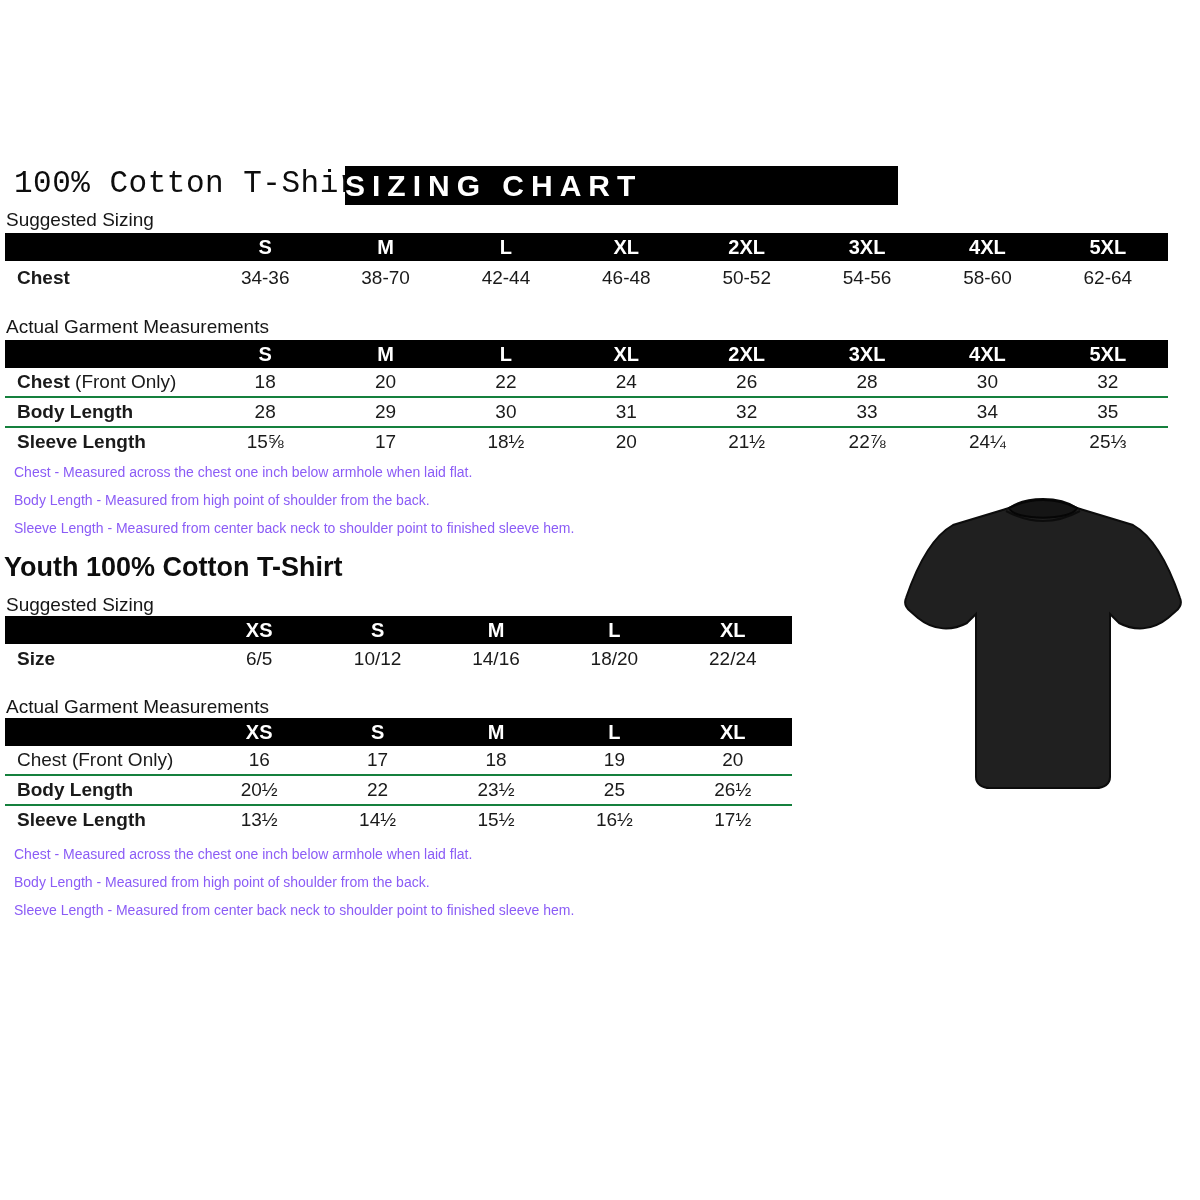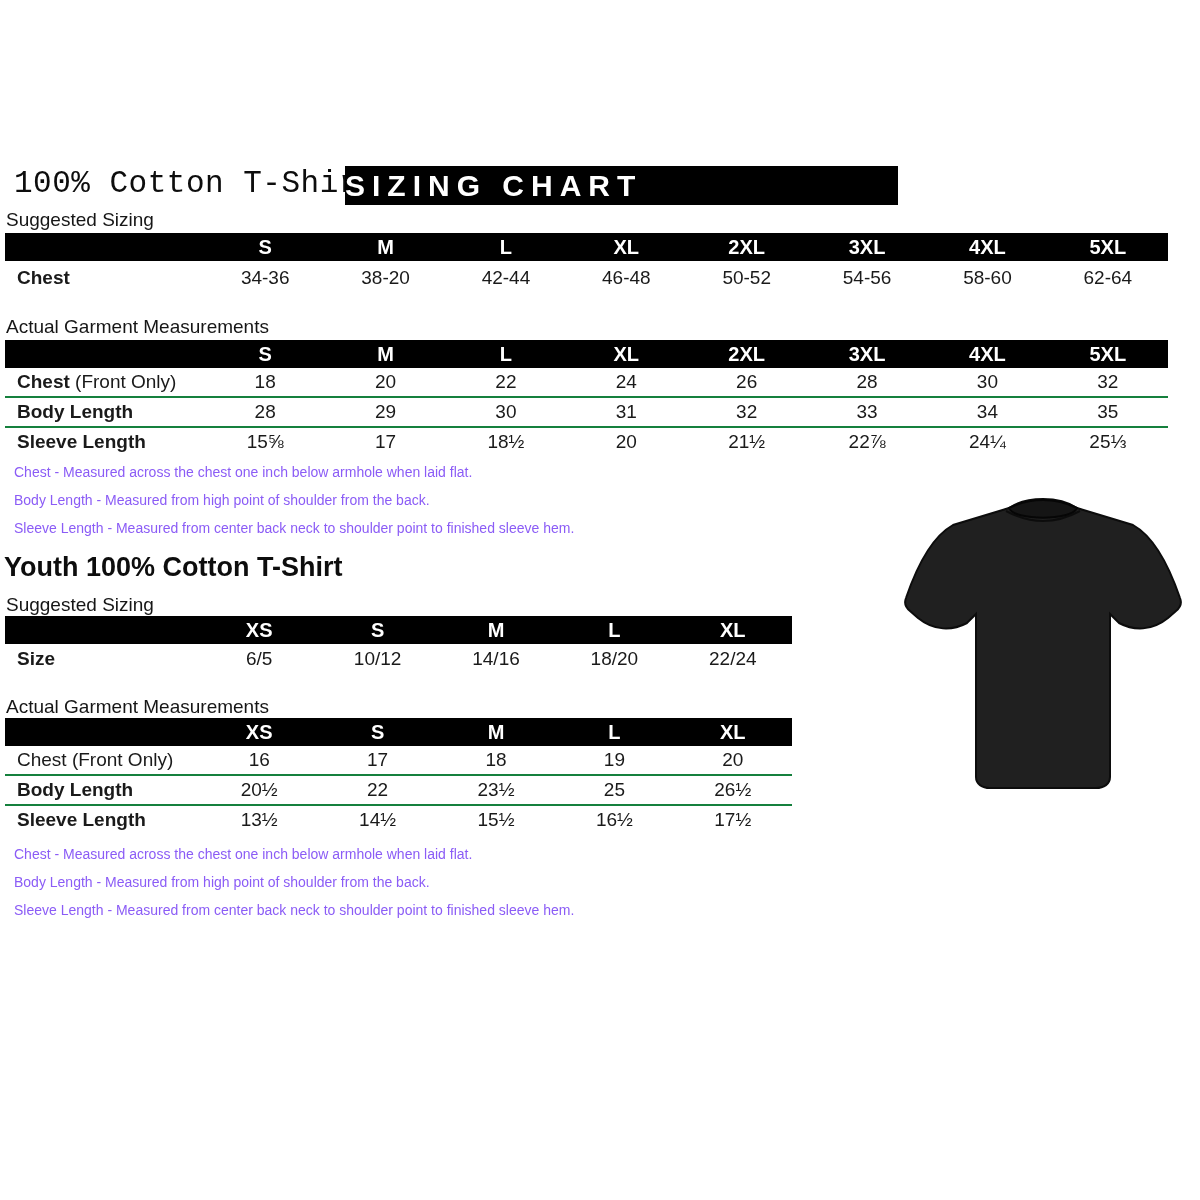--- a/index.html
+++ b/index.html
@@ -60,21 +60,21 @@
       <span class="hcell">L</span>
       <span class="hcell">XL</span>
       <span class="hcell">2XL</span>
       <span class="hcell">3XL</span>
       <span class="hcell">4XL</span>
       <span class="hcell">5XL</span>
     </div>
     <div class="trow grid-adult row-tall">
       <span class="rlabel">Chest</span>
       <span class="val">34-36</span>
-      <span class="val">38-20</span>
+      <span class="val">38-70</span>
       <span class="val">42-44</span>
       <span class="val">46-48</span>
       <span class="val">50-52</span>
       <span class="val">54-56</span>
       <span class="val">58-60</span>
       <span class="val">62-64</span>
     </div>
   </div>
 
   <div class="section-label" style="left:6px; top:316px;">Actual Garment Measurements</div>

